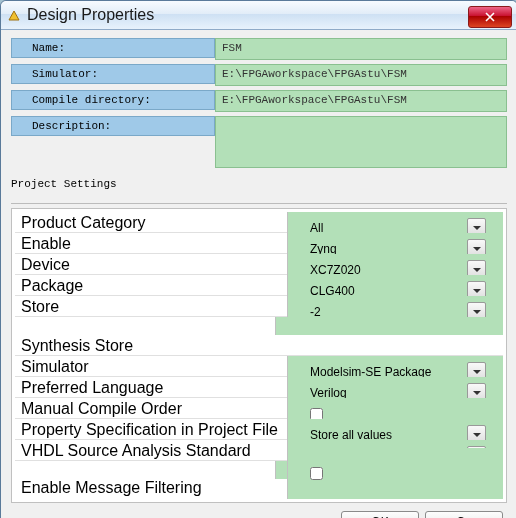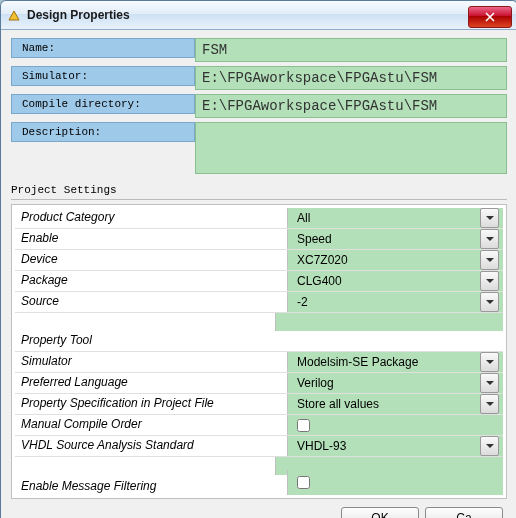--- a/index.html
+++ b/index.html
@@ -26,22 +26,21 @@
   padding: 0 0 0 6px;
 }
 .title-icon {
   width: 14px; height: 14px;
   margin-right: 6px;
   display: inline-block;
 }
 .title-text {
   flex: 1;
   color: #1a1a1a;
-  font-size: 12px;
-  font-weight: bold;
+  font-size: 16px;
 }
 .close-btn {
   width: 42px; height: 20px;
   margin: 3px 5px 0 0;
   border-radius: 3px;
   background: linear-gradient(#e68 , #c8102e 45%, #a00 46%, #d42);
   border: 1px solid #8a1a1a;
   display: flex; align-items: center; justify-content: center;
   color: #fff;
 }
@@ -52,68 +51,67 @@
 }
 .label-row {
   display: flex;
   margin-bottom: 4px;
   align-items: flex-start;
 }
 .label-cell {
   width: 162px;
   background: #9fc9e8;
   border: 1px solid #7aa8c8;
-  padding: 3px 10px;
+  padding: 3px 20px;
   font-family: "Courier New", monospace;
   font-size: 11px;
 }
 .value-cell {
   flex: 1;
   background: #b3e0b8;
   border: 1px solid #8ac090;
   padding: 3px 6px;
   font-family: "Courier New", monospace;
-  font-size: 14px;
+  font-size: 11px;
   color: #333;
   min-height: 14px;
 }
 .value-cell.tall { height: 44px; }
 .section-head {
   font-family: "Courier New", monospace;
   font-size: 11px;
   margin: 10px 0 4px 0;
   border-bottom: 1px solid #bbb;
-  padding-bottom: 3px;
+  padding-bottom: 13px;
 }
 .settings-frame {
   border: 1px solid #c0c0c0;
   background: #fff;
   padding: 3px;
 }
 .set-row {
   display: flex;
   height: 20px;
   border-bottom: 1px solid #e0e0e0;
 }
 .set-row:last-child { border-bottom: none; align-items: flex-end; }
 .set-label {
   flex: 0 0 260px;
   padding: 2px 6px;
-  font-size: 12px;
+  font-size: 16px;
   overflow: hidden;
   white-space: nowrap;
-  font-style: italic;
 }
 .set-value {
   flex: 1;
   background: #b3e0b8;
   border-left: 1px solid #c0c0c0;
   display: flex;
   align-items: center;
-  padding: 3px;
+  padding: 16px;
 }
 .set-value-text {
   flex: 1;
   padding: 0 6px;
   font-size: 12px;
 }
 .dd-btn {
   width: 17px;
   height: 18px;
   background: linear-gradient(#f9f9f9, #dcdcdc);
@@ -204,21 +202,21 @@
               <svg viewBox="0 0 8 8">
                 <path d="M0 2 L4 6 L8 2 Z" fill="#333"></path>
               </svg>
             </span>
         </div>
       </div>
 
       <div class="set-row">
         <div class="set-label">Enable</div>
         <div class="set-value">
-          <span class="set-value-text">Speed</span>
+          <span class="set-value-text">Zynq</span>
           <span class="dd-btn">
               <svg viewBox="0 0 8 8">
                 <path d="M0 2 L4 6 L8 2 Z" fill="#333"></path>
               </svg>
             </span>
         </div>
       </div>
 
       <div class="set-row">
         <div class="set-label">Device</div>
@@ -238,38 +236,38 @@
           <span class="set-value-text">CLG400</span>
           <span class="dd-btn">
               <svg viewBox="0 0 8 8">
                 <path d="M0 2 L4 6 L8 2 Z" fill="#333"></path>
               </svg>
             </span>
         </div>
       </div>
 
       <div class="set-row">
-        <div class="set-label">Source</div>
+        <div class="set-label">Store</div>
         <div class="set-value">
           <span class="set-value-text">-2</span>
           <span class="dd-btn">
               <svg viewBox="0 0 8 8">
                 <path d="M0 2 L4 6 L8 2 Z" fill="#333"></path>
               </svg>
             </span>
         </div>
       </div>
 
       <div class="spacer-row">
         <div class="spacer-label"></div>
           <div class="spacer-val"></div>
       </div>
 
       <div class="set-row">
-        <div class="set-label">Property Tool</div>
+        <div class="set-label">Synthesis Store</div>
       </div>
 
       <div class="set-row">
         <div class="set-label">Simulator</div>
         <div class="set-value">
           <span class="set-value-text">Modelsim-SE Package</span>
           <span class="dd-btn">
               <svg viewBox="0 0 8 8">
                 <path d="M0 2 L4 6 L8 2 Z" fill="#333"></path>
               </svg>
@@ -283,35 +281,35 @@
           <span class="set-value-text">Verilog</span>
           <span class="dd-btn">
               <svg viewBox="0 0 8 8">
                 <path d="M0 2 L4 6 L8 2 Z" fill="#333"></path>
               </svg>
             </span>
         </div>
       </div>
 
       <div class="set-row">
+        <div class="set-label">Manual Compile Order</div>
+        <div class="set-value">
+          <input type="checkbox" style="">
+        </div>
+      </div>
+
+      <div class="set-row">
         <div class="set-label">Property Specification in Project File</div>
         <div class="set-value">
           <span class="set-value-text">Store all values</span>
           <span class="dd-btn">
               <svg viewBox="0 0 8 8">
                 <path d="M0 2 L4 6 L8 2 Z" fill="#333"></path>
               </svg>
             </span>
-        </div>
-      </div>
-
-      <div class="set-row">
-        <div class="set-label">Manual Compile Order</div>
-        <div class="set-value">
-          <input type="checkbox" style="">
         </div>
       </div>
 
       <div class="set-row">
         <div class="set-label">VHDL Source Analysis Standard</div>
         <div class="set-value">
           <span class="set-value-text">VHDL-93</span>
           <span class="dd-btn">
               <svg viewBox="0 0 8 8">
                 <path d="M0 2 L4 6 L8 2 Z" fill="#333"></path>

